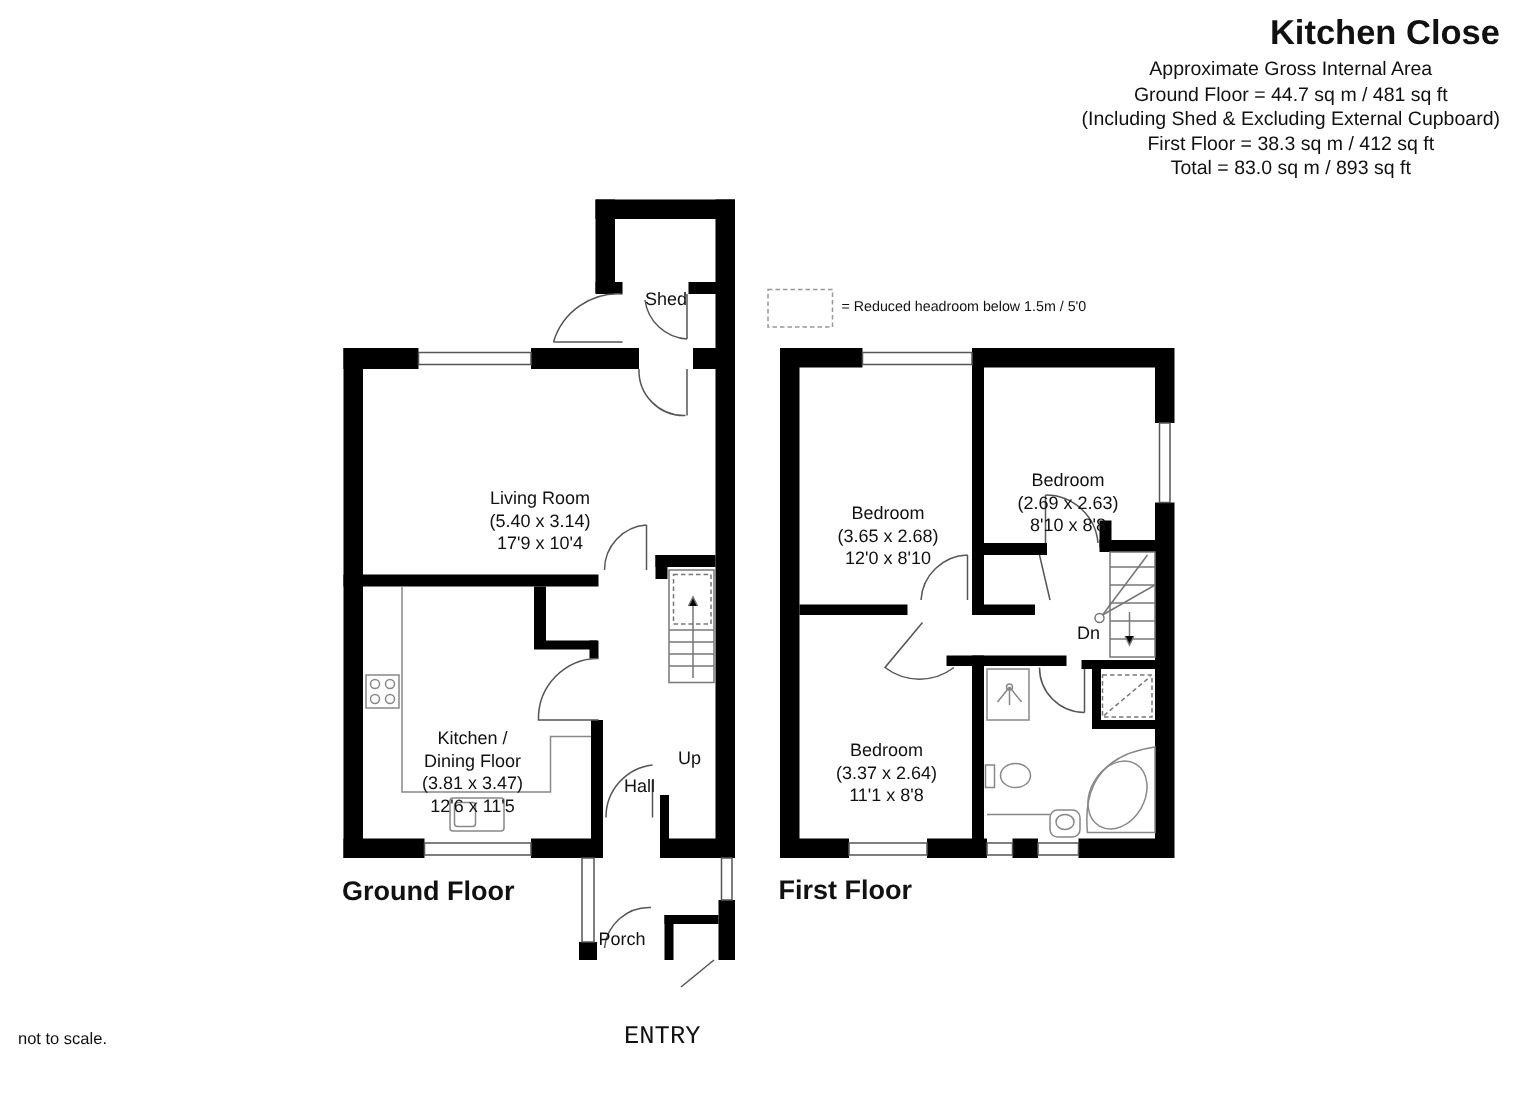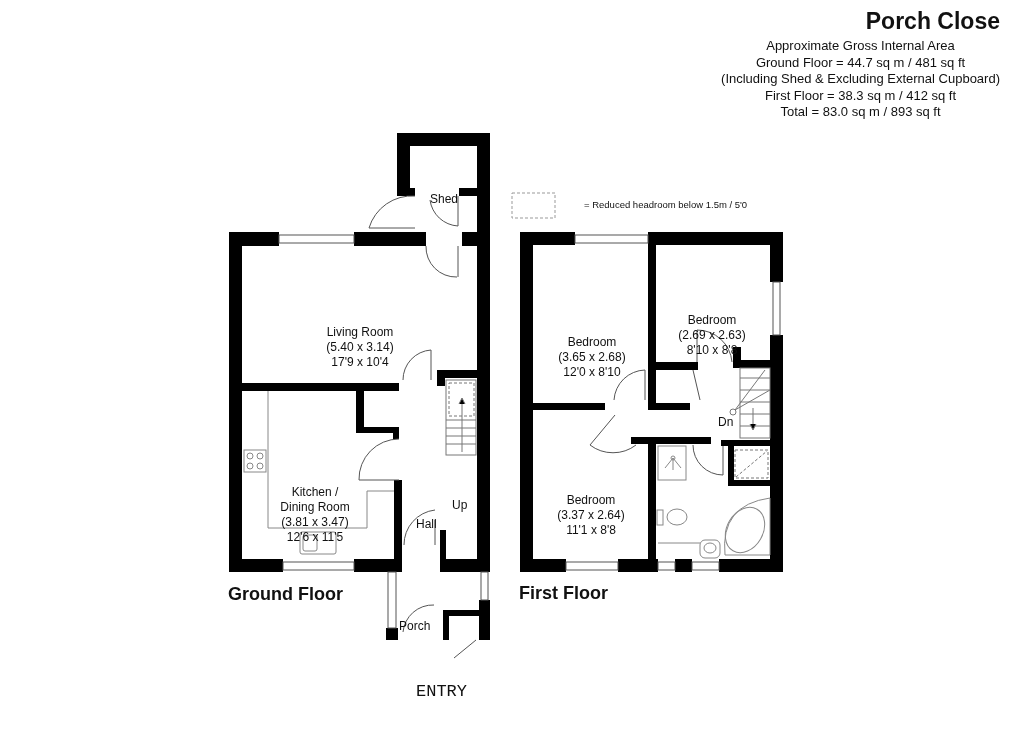--- a/index.html
+++ b/index.html
@@ -11,21 +11,21 @@
   .floor-label { font-size:18px; font-weight:bold; }
   .room { font-size:12px; line-height:15px; text-align:center; white-space:nowrap;margin-top:32px; }
   .small { font-size:12px; }
   .legend-text { font-size:9.5px; }
   .disclaimer { left:12px; top:686px; font-size:11px; line-height:14px; }
   svg { position:absolute; left:0; top:0; }
 </style>
 </head>
 <body>
 
-<div class="abs title">Porch Close</div>
+<div class="abs title">Kitchen Close</div>
 <div class="abs area">
   <div>Approximate Gross Internal Area</div>
   <div>Ground Floor = 44.7 sq m / 481 sq ft</div>
   <div>(Including Shed &amp; Excluding External Cupboard)</div>
   <div>First Floor = 38.3 sq m / 412 sq ft</div>
   <div>Total = 83.0 sq m / 893 sq ft</div>
 </div>
 
 <svg width="1024" height="731" viewBox="0 0 1024 731">
   <g fill="#000">
@@ -183,33 +183,33 @@
     <rect x="700" y="540" width="20" height="18" rx="5"></rect>
     <ellipse cx="710" cy="548" rx="6" ry="5"></ellipse>
     <path d="M725 555 Q 720 505 770 498 L 770 555 Z"></path>
     <ellipse cx="745" cy="530" rx="18" ry="24" transform="rotate(30 745 530)"></ellipse>
     <line x1="658" y1="543" x2="700" y2="543"></line>
   </g>
 
   <rect x="512" y="193" width="43" height="25" fill="none" stroke="#999" stroke-dasharray="3,2"></rect>
 </svg>
 
-<div class="abs legend-text" style="left:561px; top:199px;margin-left:23px;">= Reduced headroom below 1.5m / 5'0</div>
+<div class="abs legend-text" style="left:561px; top:199px;">= Reduced headroom below 1.5m / 5'0</div>
 
 <div class="abs room small" style="left:430px; top:160px;">Shed</div>
 
 <div class="abs room" style="left:300px; top:293px; width:120px;">
   <div>Living Room</div>
   <div>(5.40 x 3.14)</div>
   <div>17'9 x 10'4</div>
 </div>
 
 <div class="abs room" style="left:265px; top:453px; width:100px;">
   <div>Kitchen /</div>
-  <div>Dining Room</div>
+  <div>Dining Floor</div>
   <div>(3.81 x 3.47)</div>
   <div>12'6 x 11'5</div>
 </div>
 
 <div class="abs room" style="left:416px; top:485px;">Hall</div>
 <div class="abs room" style="left:452px; top:466px;">Up</div>
 <div class="abs room" style="left:399px; top:587px;">Porch</div>
 <div class="abs room" style="left:416px; top:652px; font-size:17px;font-family:Liberation Mono, monospace;">ENTRY</div>
 
 <div class="abs floor-label" style="left:228px; top:584px;">Ground Floor</div>
@@ -230,13 +230,14 @@
   <div>Bedroom</div>
   <div>(3.37 x 2.64)</div>
   <div>11'1 x 8'8</div>
 </div>
 
 <div class="abs room" style="left:718px; top:383px;">Dn</div>
 
 <div class="abs floor-label" style="left:519px; top:583px;">First Floor</div>
 
 <div class="abs disclaimer">
+  <div>not to scale.</div>
 </div>
 
 </body></html>

